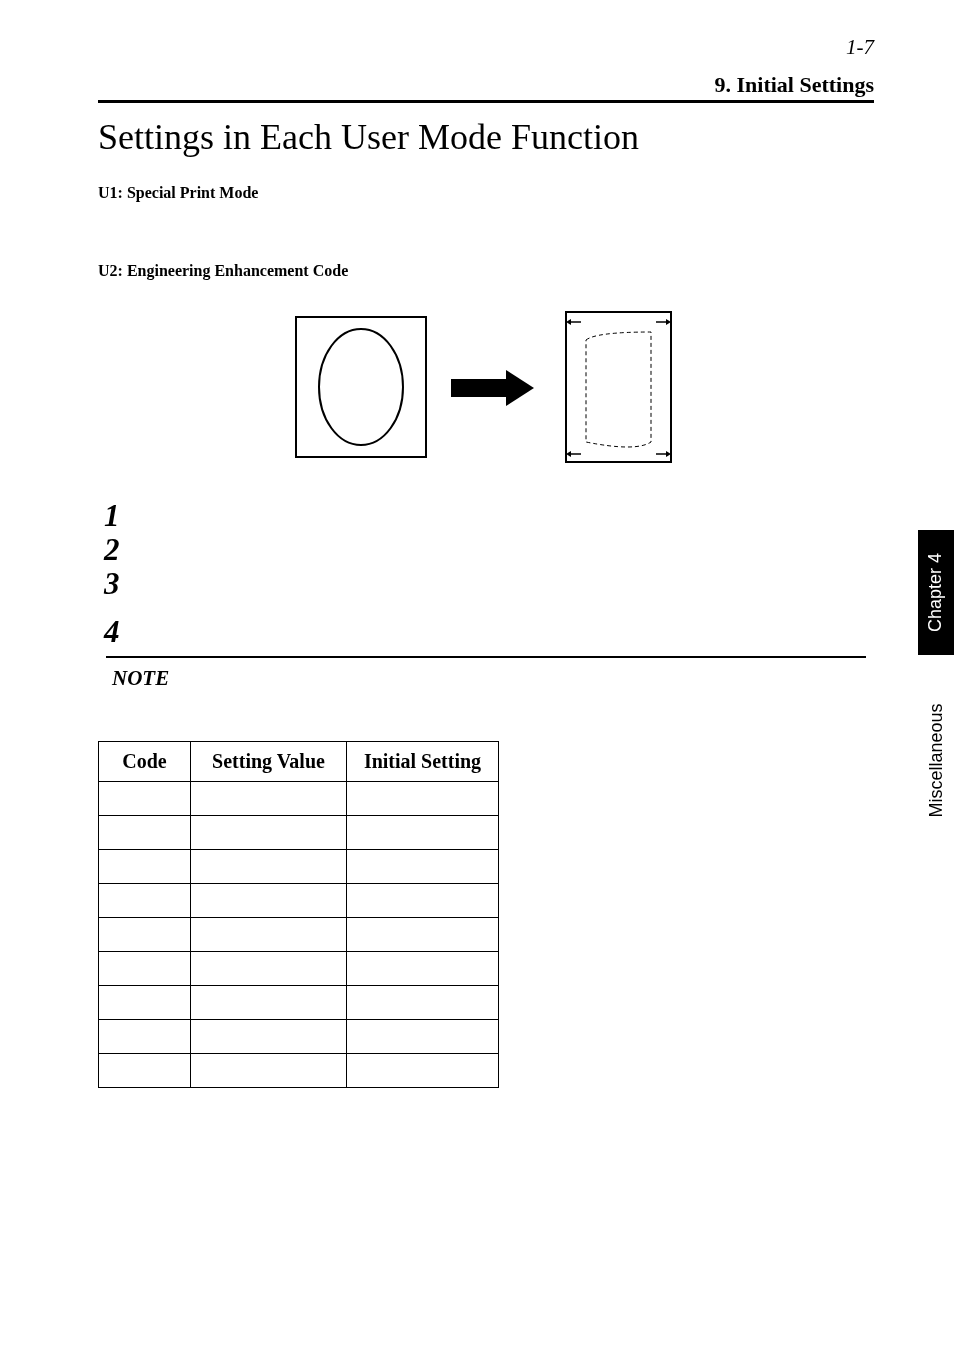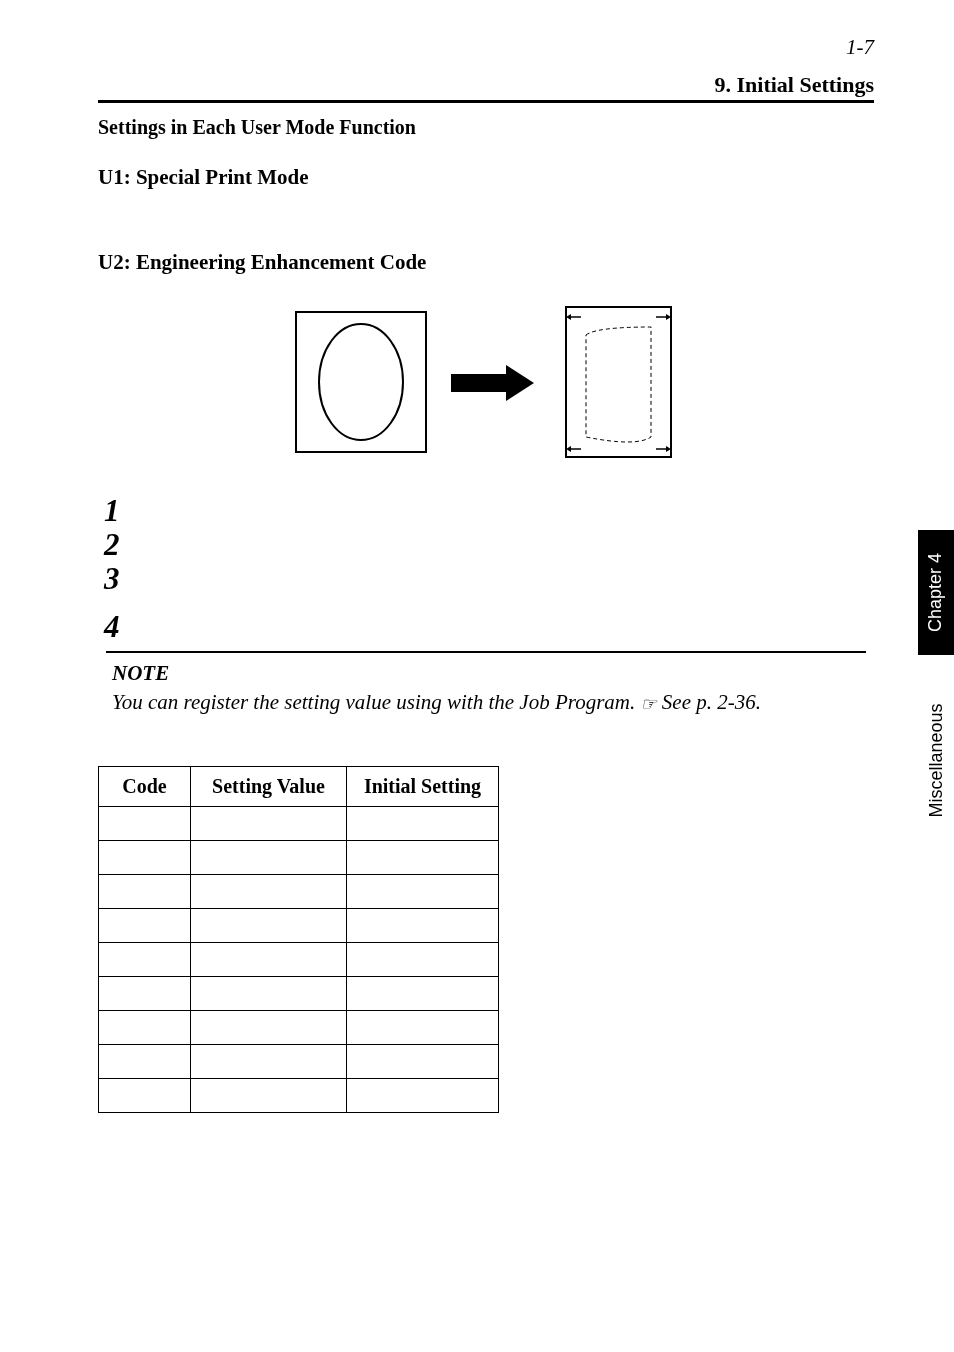--- a/index.html
+++ b/index.html
@@ -32,26 +32,26 @@
       width: 776px;
       border-top: 3px solid #000;
     }
     .content {
       position: absolute;
       top: 116px;
       left: 98px;
       width: 776px;
     }
     .h1 {
-      font-size: 20px;
-      font-weight: bold;
+      font-size: 36px;
+      font-weight: normal;
       margin-bottom: 26px;
     }
     .h2 {
-      font-size: 21px;
+      font-size: 16px;
       font-weight: bold;
       margin-bottom: 14px;
     }
     .spacer { height: 46px; }
     .diagram-wrap {
       display: flex;
       justify-content: center;
       margin: 22px 0 28px 0;
     }
     .diagram-wrap svg { display: block; }
@@ -205,24 +205,20 @@
     <div>2</div>
     <div>3</div>
     <div style="height:14px"></div>
     <div>4</div>
   </div>
 
   <div class="hr-after-steps"></div>
 
   <div class="note-block">
     <div class="note-title">NOTE</div>
-    <div class="note-body">
-      <span>You can register the setting value using with the Job Program. </span><span class="ref-icon">☞</span>
-      <span>See p. 2-36.</span>
-    </div>
   </div>
 
   <div class="table-wrap">
     <table>
       <thead>
         <tr>
           <th class="col-code">Code</th>
           <th class="col-setting">Setting Value</th>
           <th class="col-initial">Initial Setting</th>
         </tr>

